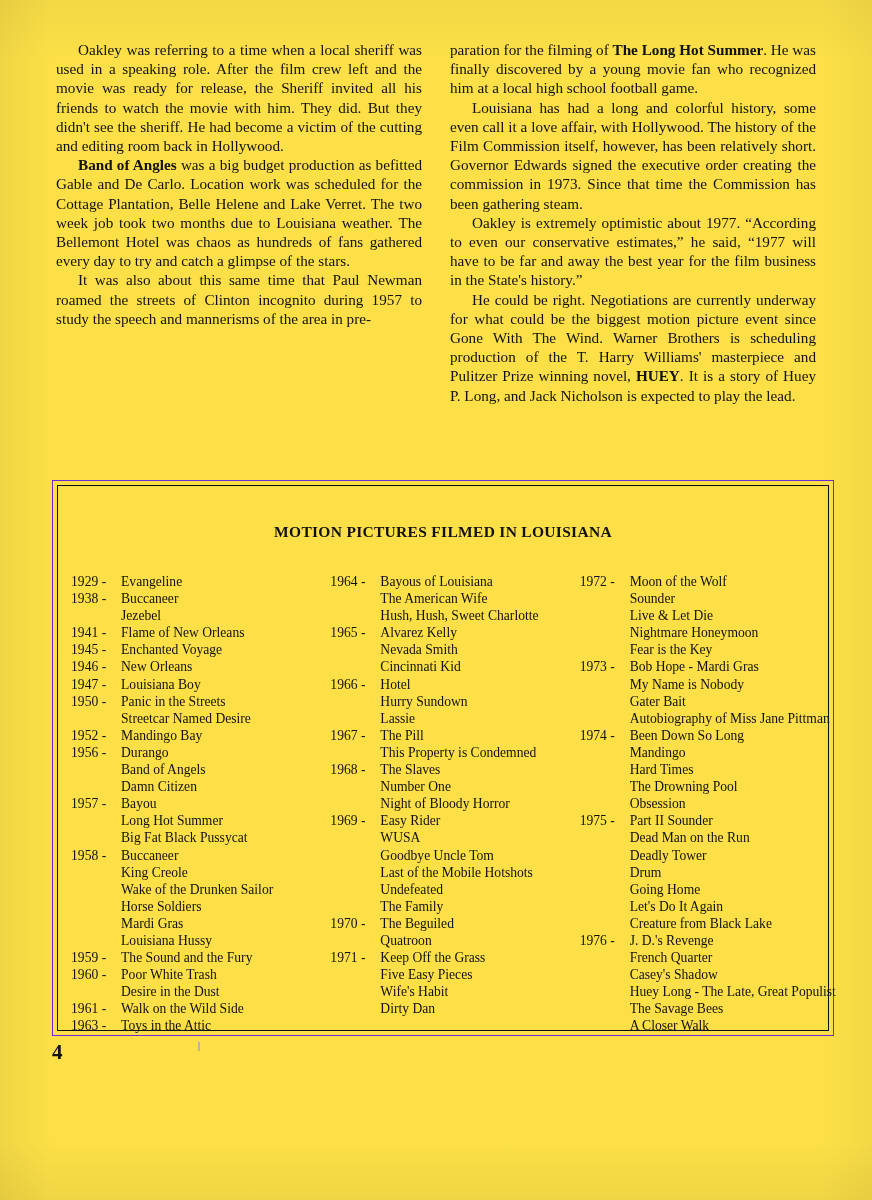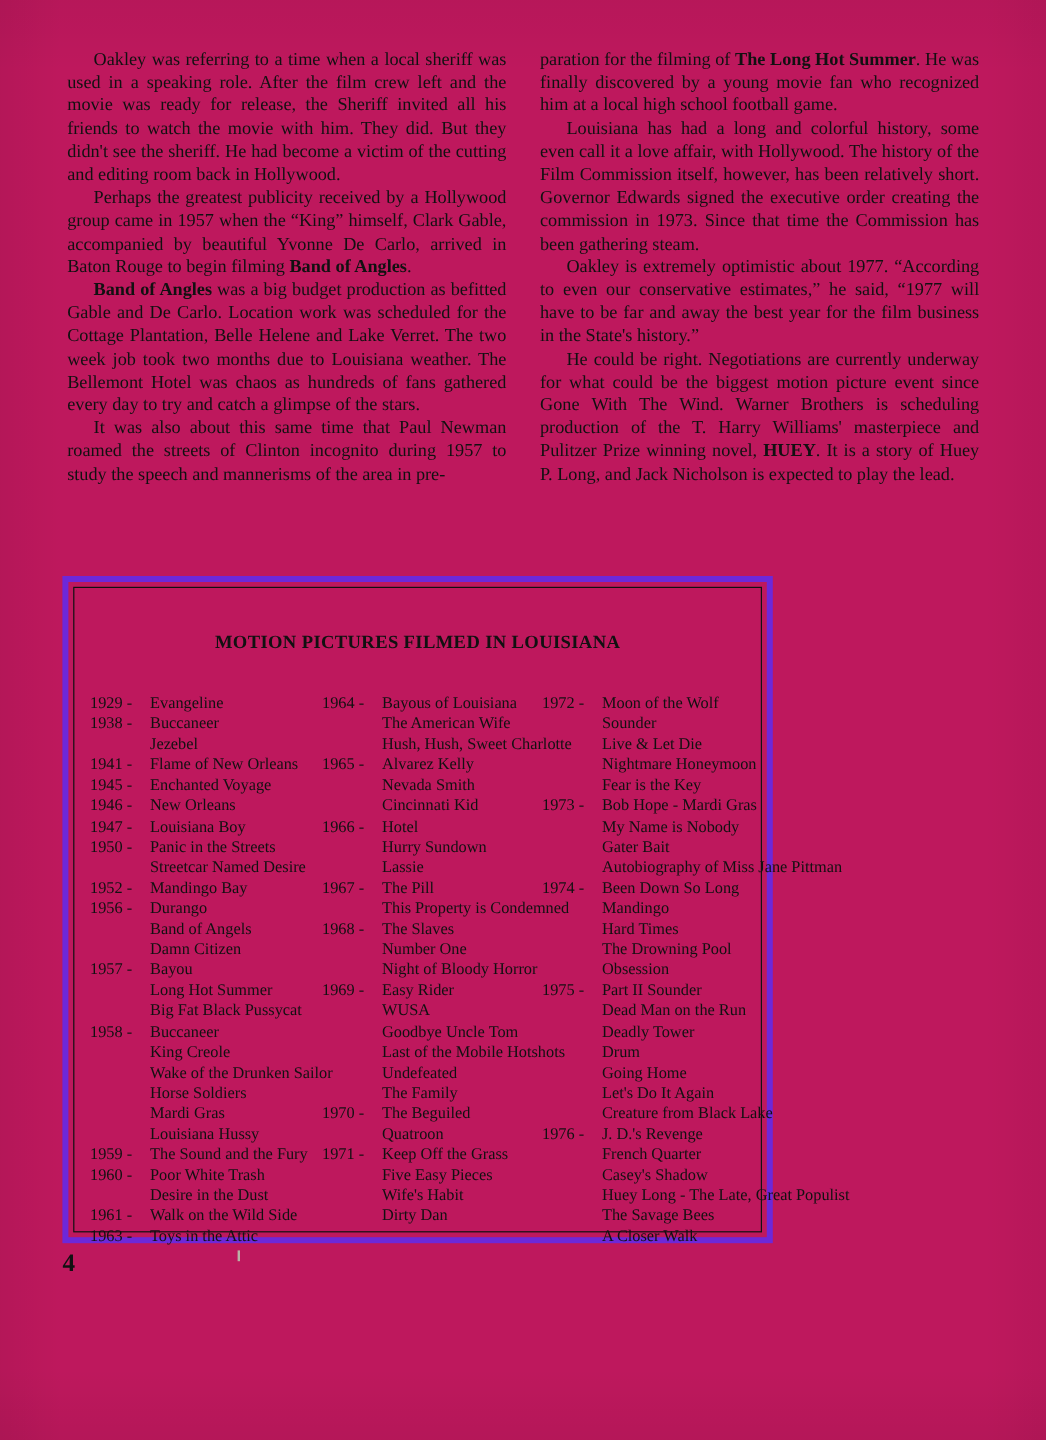--- a/index.html
+++ b/index.html
@@ -4,21 +4,21 @@
 <style>
   html, body {
     margin: 0;
     padding: 0;
     background: #0a0a0a;
   }
   .page {
     position: relative;
     width: 872px;
     height: 1200px;
-    background: #be185d;
+    background: #fde047;
     overflow: hidden;
     font-family: "Liberation Serif", serif;
     color: #111;
   }
   
   .paper-tint {
     position: absolute;
     inset: 0;
     background:
       linear-gradient(90deg, rgba(0,0,0,0.05) 0%, rgba(0,0,0,0) 6%, rgba(0,0,0,0) 94%, rgba(0,0,0,0.04) 100%),
@@ -49,23 +49,23 @@
   }
   .col p b {
     font-weight: bold;
     margin-top: 18px;
   }
 
   .listbox {
     position: absolute;
     left: 52px;
     top: 480px;
-    width: 592px;
+    width: 782px;
     height: 556px;
-    border: 5px solid #6d28d9;
+    border: 1px solid #6d28d9;
     background: transparent;
     box-sizing: border-box;
   }
   .listbox-inner {
     position: absolute;
     inset: 4px;
     border: 1px solid #111;
     box-sizing: border-box;
   }
   .list-title {
@@ -127,21 +127,20 @@
 </style>
 </head>
 <body>
 
 <div class="page">
   <div class="paper-tint"></div>
 
   <div class="article">
     <div class="col">
       <p>Oakley was referring to a time when a local sheriff was used in a speaking role. After the film crew left and the movie was ready for release, the Sheriff invited all his friends to watch the movie with him. They did. But they didn't see the sheriff. He had become a victim of the cutting and editing room back in Hollywood.</p>
-      <p>Perhaps the greatest publicity received by a Hollywood group came in 1957 when the “King” himself, Clark Gable, accompanied by beautiful Yvonne De Carlo, arrived in Baton Rouge to begin filming <b>Band of Angles</b>.</p>
       <p><b>Band of Angles</b> was a big budget production as befitted Gable and De Carlo. Location work was scheduled for the Cottage Plantation, Belle Helene and Lake Verret. The two week job took two months due to Louisiana weather. The Bellemont Hotel was chaos as hundreds of fans gathered every day to try and catch a glimpse of the stars.</p>
       <p>It was also about this same time that Paul Newman roamed the streets of Clinton incognito during 1957 to study the speech and mannerisms of the area in pre-</p>
     </div>
     <div class="col">
       <p class="noindent">paration for the filming of <b>The Long Hot Summer</b>. He was finally discovered by a young movie fan who recognized him at a local high school football game.</p>
       <p>Louisiana has had a long and colorful history, some even call it a love affair, with Hollywood. The history of the Film Commission itself, however, has been relatively short. Governor Edwards signed the executive order creating the commission in 1973. Since that time the Commission has been gathering steam.</p>
       <p>Oakley is extremely optimistic about 1977. “According to even our conservative estimates,” he said, “1977 will have to be far and away the best year for the film business in the State's history.”</p>
       <p>He could be right. Negotiations are currently underway for what could be the biggest motion picture event since Gone With The Wind. Warner Brothers is scheduling production of the T. Harry Williams' masterpiece and Pulitzer Prize winning novel, <b>HUEY</b>. It is a story of Huey P. Long, and Jack Nicholson is expected to play the lead.</p>
     </div>
   </div>

